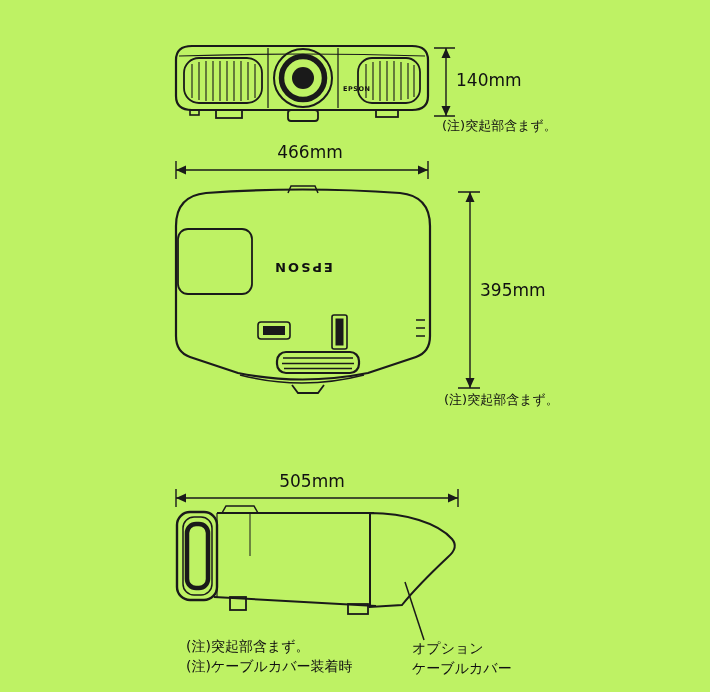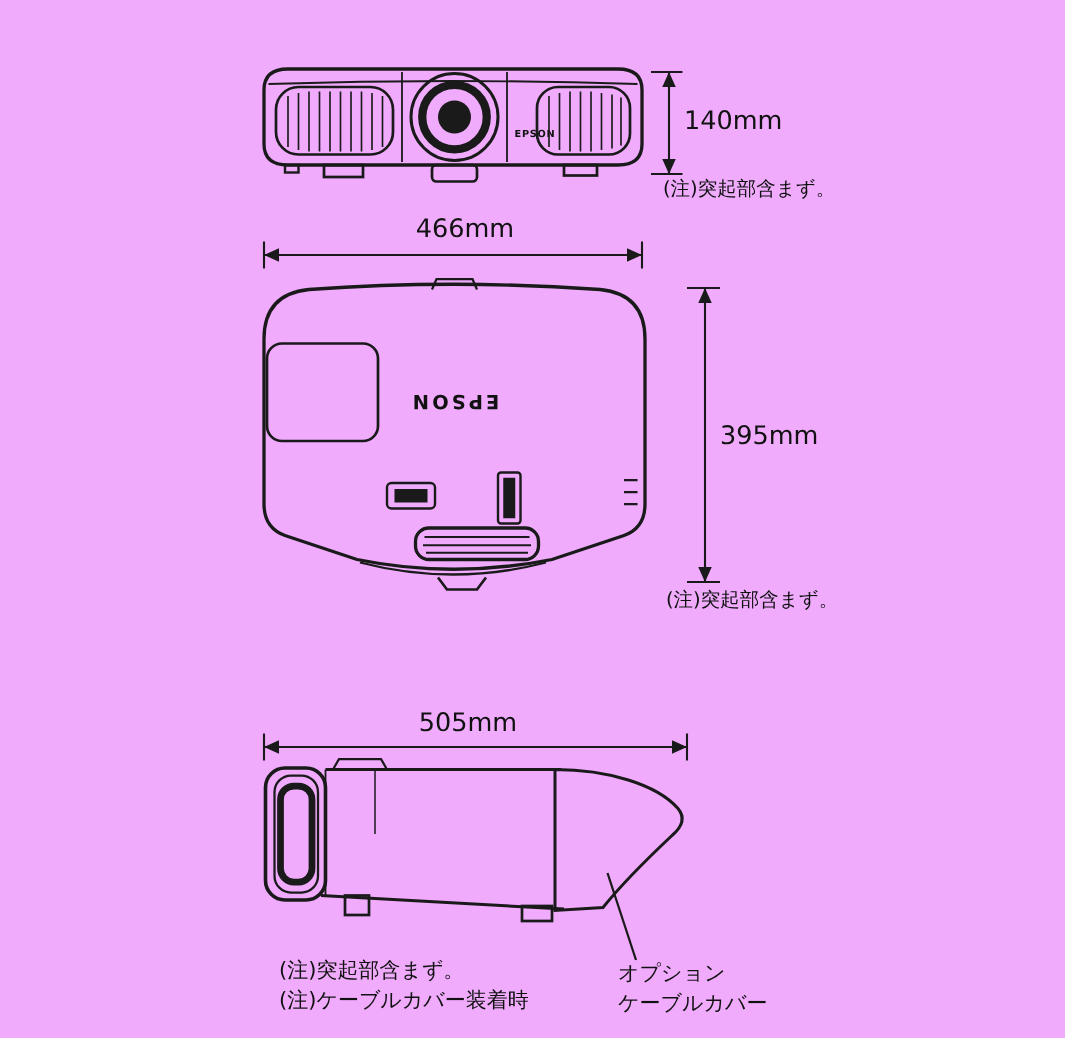--- a/index.html
+++ b/index.html
@@ -5,21 +5,21 @@
   html, body {
     margin: 0;
     padding: 0;
     background: #ffffff;
     font-family: "DejaVu Sans", sans-serif;
   }
   .page {
     position: relative;
     width: 710px;
     height: 692px;
-    background: #f0abfc;
+    background: #bef264;
     overflow: hidden;
   }
   svg text {
     fill: #111111;
     font-family: "DejaVu Sans", sans-serif;
   }
   .dim-label { font-size: 17px; }
   .note-label { font-size: 13px; }
   .callout-label { font-size: 14px; }
   .logo-small { font-size: 6.5px; letter-spacing: 0.5px; font-weight: bold; }

